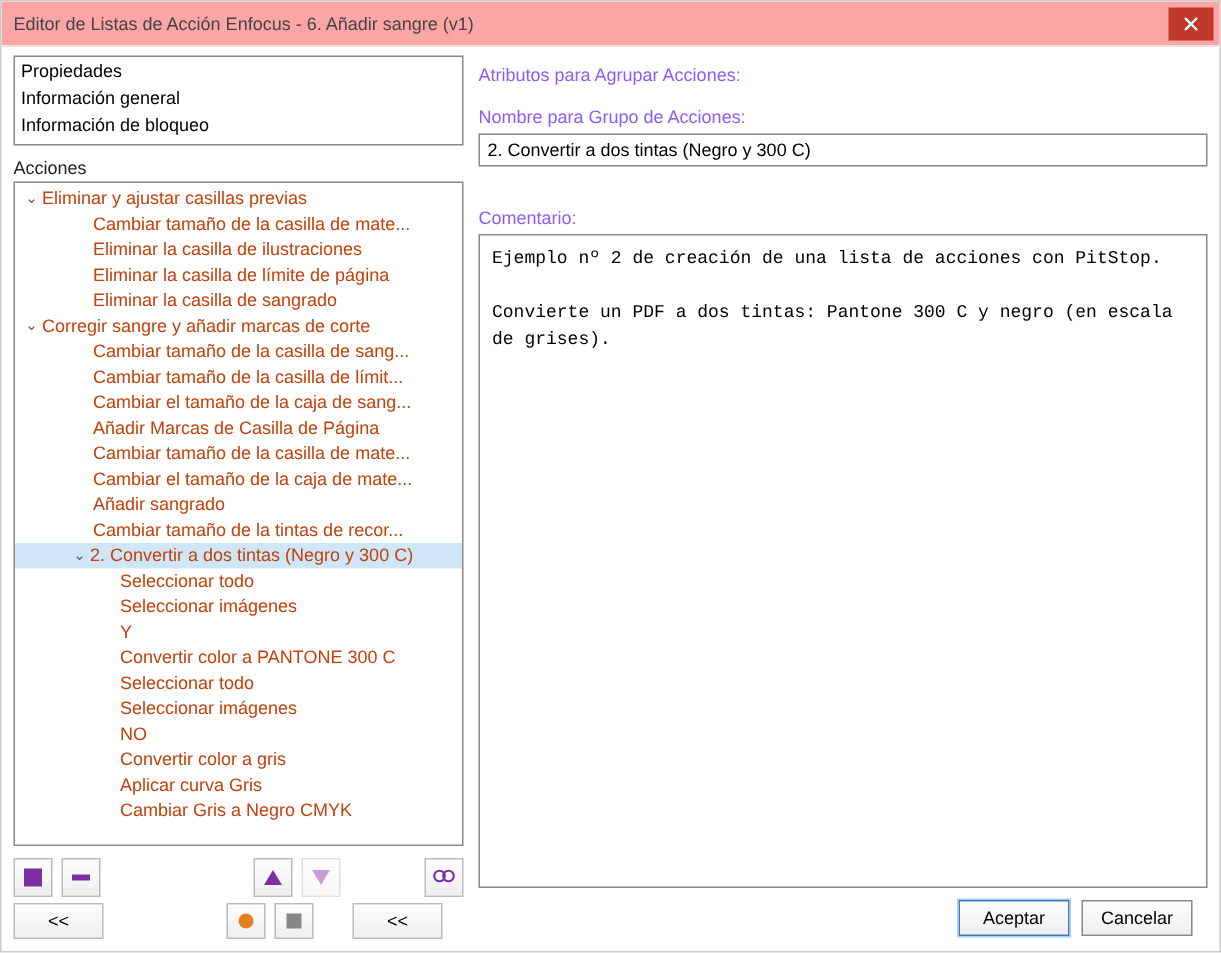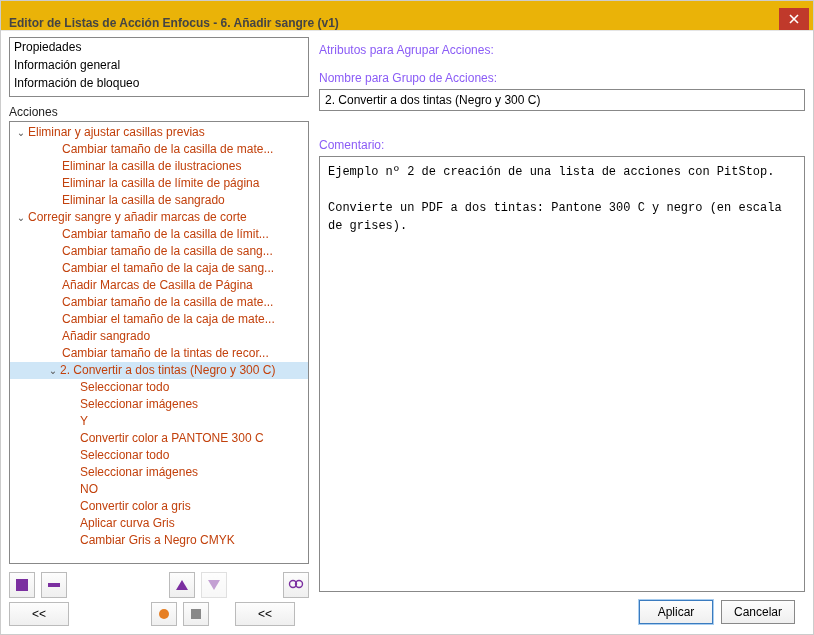--- a/index.html
+++ b/index.html
@@ -1,18 +1,18 @@
 <!DOCTYPE html>
 <html><head>
 <meta charset="utf-8">
 <style>
 * { box-sizing: border-box; margin: 0; padding: 0; font-family: "Segoe UI", Tahoma, sans-serif; font-size: 12px; }
 body { background: #fff; width: 814px; height: 635px; display: flex; flex-direction: column; border: 1px solid #ccc; }
 
-.titlebar { background: #eab308; height: 30px; display: flex; align-items: flex-end; padding: 0 0 0 8px; border-bottom: 1px solid #e5e5e5; font-weight: bold; }
+.titlebar { background: #fca5a5; height: 30px; display: flex; align-items: center; padding: 0 0 0 8px; border-bottom: 1px solid #e5e5e5; }
 .titlebar .title { flex: 1; color: #444; }
 .titlebar .close { width: 30px; height: 22px; background: #c0392b; color: #fff; display: flex; align-items: center; justify-content: center; cursor: pointer; margin-right: 4px; }
 
 .content { display: flex; flex: 1; padding: 6px 8px 0 8px; gap: 10px; overflow: hidden; }
 
 .left-col { width: 300px; display: flex; flex-direction: column; }
 .right-col { flex: 1; display: flex; flex-direction: column; padding-top: 2px; }
 
 .listbox { border: 1px solid #888; background: #fff; height: 60px; overflow: hidden; margin-bottom: 6px; }
 .listbox .item { padding: 1px 4px; line-height: 16px; }
@@ -90,24 +90,24 @@
           <span class="txt">Eliminar la casilla de límite de página</span>
         </div>
         <div class="tree-row ind2">
           <span class="txt">Eliminar la casilla de sangrado</span>
         </div>
         <div class="tree-row ind1 has-exp">
           <span class="exp">⌄</span>
           <span class="txt">Corregir sangre y añadir marcas de corte</span>
         </div>
         <div class="tree-row ind2">
+          <span class="txt">Cambiar tamaño de la casilla de sang...</span>
+        </div>
+        <div class="tree-row ind2">
           <span class="txt">Cambiar tamaño de la casilla de límit...</span>
-        </div>
-        <div class="tree-row ind2">
-          <span class="txt">Cambiar tamaño de la casilla de sang...</span>
         </div>
         <div class="tree-row ind2">
           <span class="txt">Cambiar el tamaño de la caja de sang...</span>
         </div>
         <div class="tree-row ind2">
           <span class="txt">Añadir Marcas de Casilla de Página</span>
         </div>
         <div class="tree-row ind2">
           <span class="txt">Cambiar tamaño de la casilla de mate...</span>
         </div>
@@ -196,17 +196,17 @@
   <div class="right-col">
     <div class="field-label">Atributos para Agrupar Acciones:</div>
     <div class="field-label" style="margin-top:10px">Nombre para Grupo de Acciones:</div>
     <input class="text-input" value="2. Convertir a dos tintas (Negro y 300 C)" style="">
     <div class="field-label" style="margin-top:27px">Comentario:</div>
     <textarea class="textarea" id="comment" style="">Ejemplo nº 2 de creación de una lista de acciones con PitStop.
 
 Convierte un PDF a dos tintas: Pantone 300 C y negro (en escala de grises).</textarea>
 
     <div class="footer">
-      <button class="foot-btn primary">Aplicar</button>
+      <button class="foot-btn primary">Aceptar</button>
       <button class="foot-btn">Cancelar</button>
     </div>
   </div>
 </div>
 
 </body></html>

